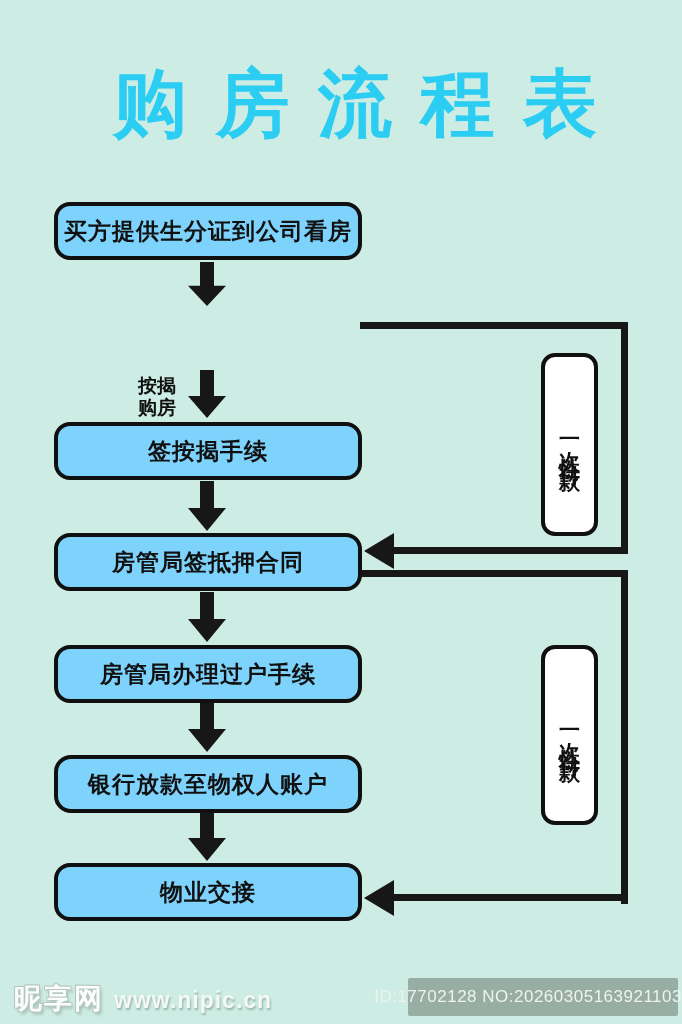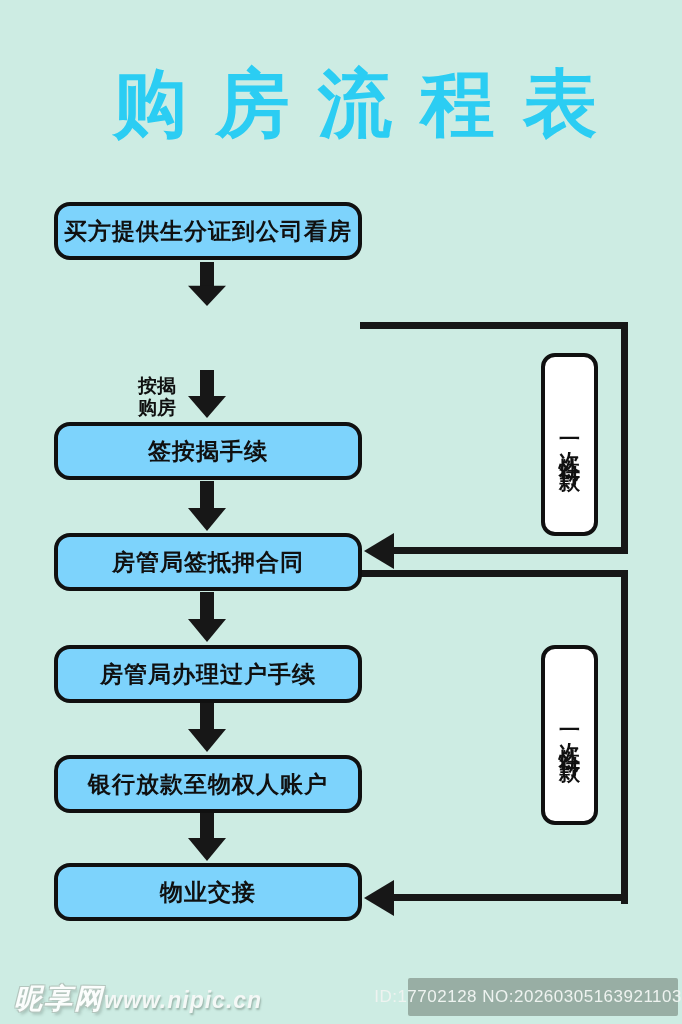--- a/index.html
+++ b/index.html
@@ -34,21 +34,21 @@
     writing-mode:vertical-rl;text-orientation:upright;
     display:flex;align-items:center;justify-content:center;
     font-weight:900;font-size:21px;color:#101010;letter-spacing:7px;z-index:3;
   }
   .edge-label{
     position:absolute;font-weight:900;font-size:19px;line-height:22px;
     color:#101010;text-align:center;z-index:3;white-space:nowrap;margin-left:24px;
   }
   .wm-left{
     position:absolute;left:14px;top:980px;display:flex;align-items:baseline;
-    z-index:5;font-style:italic;
+    gap:10px;z-index:5;
   }
   .wm-site{
     font-size:28px;font-weight:900;color:#fbfdfc;letter-spacing:2px;
     text-shadow:-1px -1px 0 #b4c6be,1px -1px 0 #b4c6be,-1px 1px 0 #b4c6be,
                 1px 1px 0 #b4c6be,2px 3px 3px rgba(90,110,100,0.35);
   }
   .wm-url{
     font-size:23px;font-weight:800;color:#f4f8f6;letter-spacing:1px;
     text-shadow:1px 2px 2px rgba(90,110,100,0.45);
   }
@@ -63,21 +63,21 @@
 <body>
 
 <div id="canvas">
 
   <div class="title">购 房 流 程 表</div>
 
   <div class="box" style="top:202px;">买方提供生分证到公司看房</div>
   <div class="box" style="top:422px;">签按揭手续</div>
   <div class="box" style="top:533px;">房管局签抵押合同</div>
   <div class="box" style="top:645px;">房管局办理过户手续</div>
-  <div class="box" style="top:755px;">银行放款至物权人账户</div>
+  <div class="box" style="top:755px;border-radius:17px;">银行放款至物权人账户</div>
   <div class="box" style="top:863px;text-align:right;">物业交接</div>
 
   <svg class="varrow" style="top:262px;height:44px;" viewBox="0 0 40 48" preserveAspectRatio="none">
       <rect x="13" y="0" width="14" height="27"></rect>
       <polygon points="1,26 39,26 20,48"></polygon>
     </svg>
   <svg class="varrow" style="top:370px;height:48px;" viewBox="0 0 40 48" preserveAspectRatio="none">
       <rect x="13" y="0" width="14" height="27"></rect>
       <polygon points="1,26 39,26 20,48"></polygon>
     </svg>

